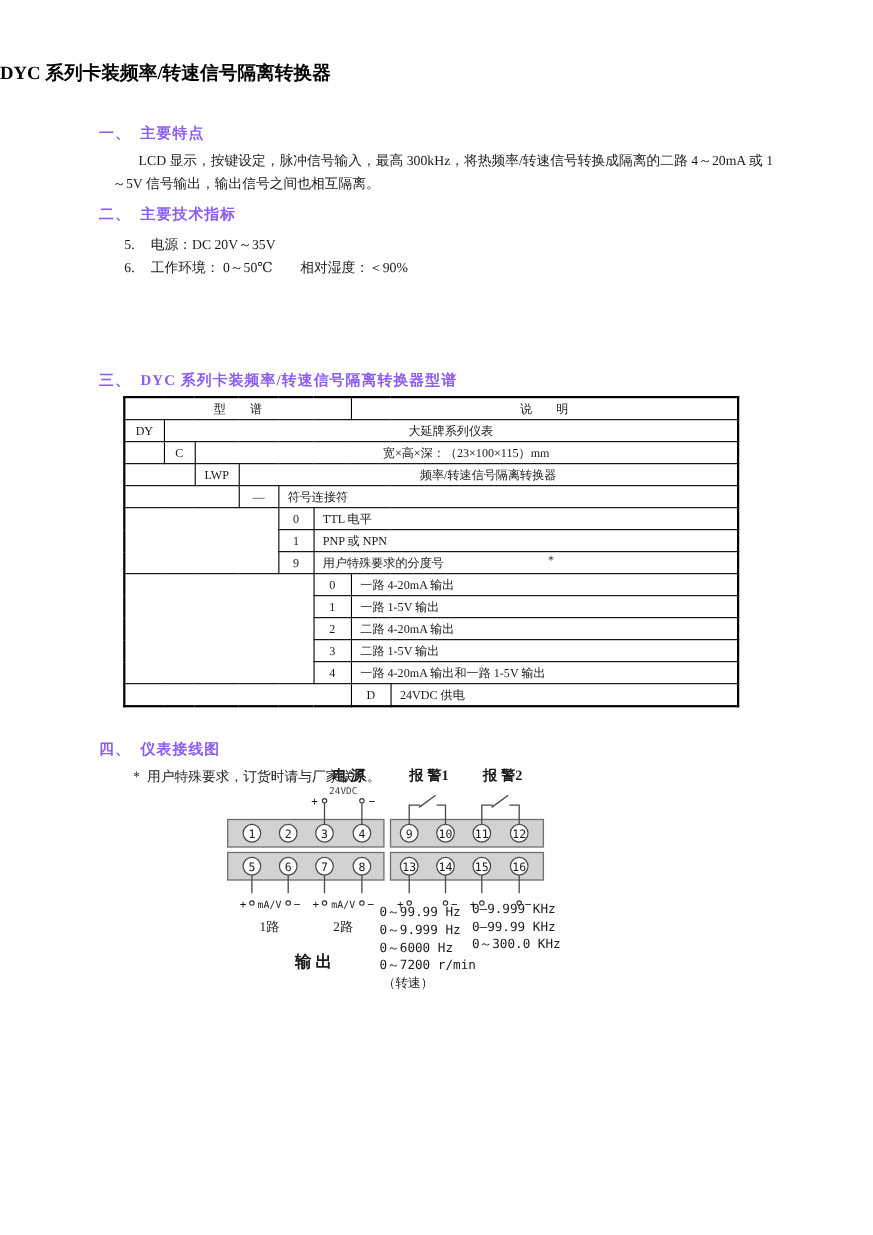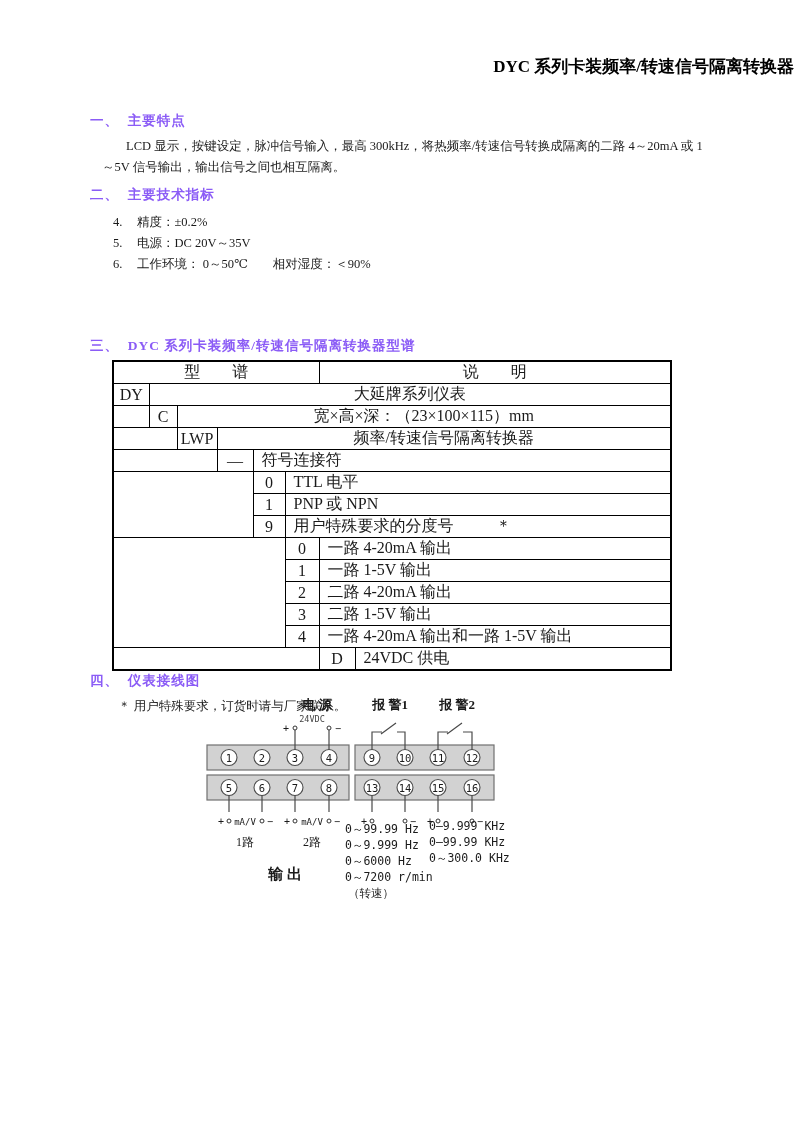--- a/index.html
+++ b/index.html
@@ -2,21 +2,21 @@
 <html><head>
 <meta charset="utf-8">
 <style>
   html,body{margin:0;padding:0;background:#ffffff;}
   .page{
     position:relative;width:794px;height:1123px;background:#fff;overflow:hidden;
     font-family:"Liberation Serif","DejaVu Serif",serif;color:#1a1a1a;
   }
   .title{
     position:absolute;top:55px;left:0;width:794px;margin:0;
-    text-align:right;font-size:17px;font-weight:bold;color:#000;
+    text-align:left;font-size:17px;font-weight:bold;color:#000;
   }
   .sec-heading{
     position:absolute;left:90px;font-size:13.5px;font-weight:bold;color:#8b5cf6;
     letter-spacing:1px;white-space:pre;
   }
   .h-features{top:112px}
   .h-specs{top:186px}
   .h-model{top:337px}
   .h-wiring{top:672px}
   .para{
@@ -25,21 +25,21 @@
   }
   .specs{position:absolute;left:113px;top:212px;width:580px;}
   .spec-item{height:21px;line-height:21px;font-size:12.5px;white-space:pre;}
   .spec-item .num{display:inline-block;width:24px;}
   
   .model-table{
     position:absolute;left:112px;top:360px;width:560px;
     border-collapse:collapse;table-layout:fixed;border:2px solid #000;
   }
   .model-table td{
-    border:1px solid #000;height:19px;font-size:16px;padding:0 4px;
+    border:1px solid #000;height:19px;font-size:11px;padding:0 4px;
     overflow:hidden;white-space:nowrap;
   }
   .model-table td.code{text-align:center;padding:0 2px;}
   .model-table td.center{text-align:center;}
   .model-table td.left{text-align:left;padding-left:8px;}
   .model-table td.blank{padding:0;}
   .model-table td.rel{position:relative;}
   .model-table .star{position:absolute;left:210px;top:0;}
   .footnote{position:absolute;left:118px;top:650px;font-size:12.5px;margin-top:48px;}
   
@@ -63,21 +63,20 @@
 
 <div class="page">
 
   <h1 class="title">DYC 系列卡装频率/转速信号隔离转换器</h1>
 
   <div class="sec-heading h-features">一、  主要特点</div>
   <p class="para">LCD 显示，按键设定，脉冲信号输入，最高 300kHz，将热频率/转速信号转换成隔离的二路 4～20mA 或 1～5V 信号输出，输出信号之间也相互隔离。</p>
 
   <div class="sec-heading h-specs">二、  主要技术指标</div>
   <div class="specs">
-    <div class="spec-item"><span class="num">4.</span><span>精度：±0.2%</span></div>
     <div class="spec-item"><span class="num">5.</span><span>电源：DC 20V～35V</span></div>
     <div class="spec-item"><span class="num">6.</span><span>工作环境： 0～50℃　　相对湿度：＜90%</span></div>
   </div>
 
   <div class="sec-heading h-model">三、  DYC 系列卡装频率/转速信号隔离转换器型谱</div>
 
   <table class="model-table">
     <colgroup>
       <col style="width:36px">
         <col style="width:28px">

